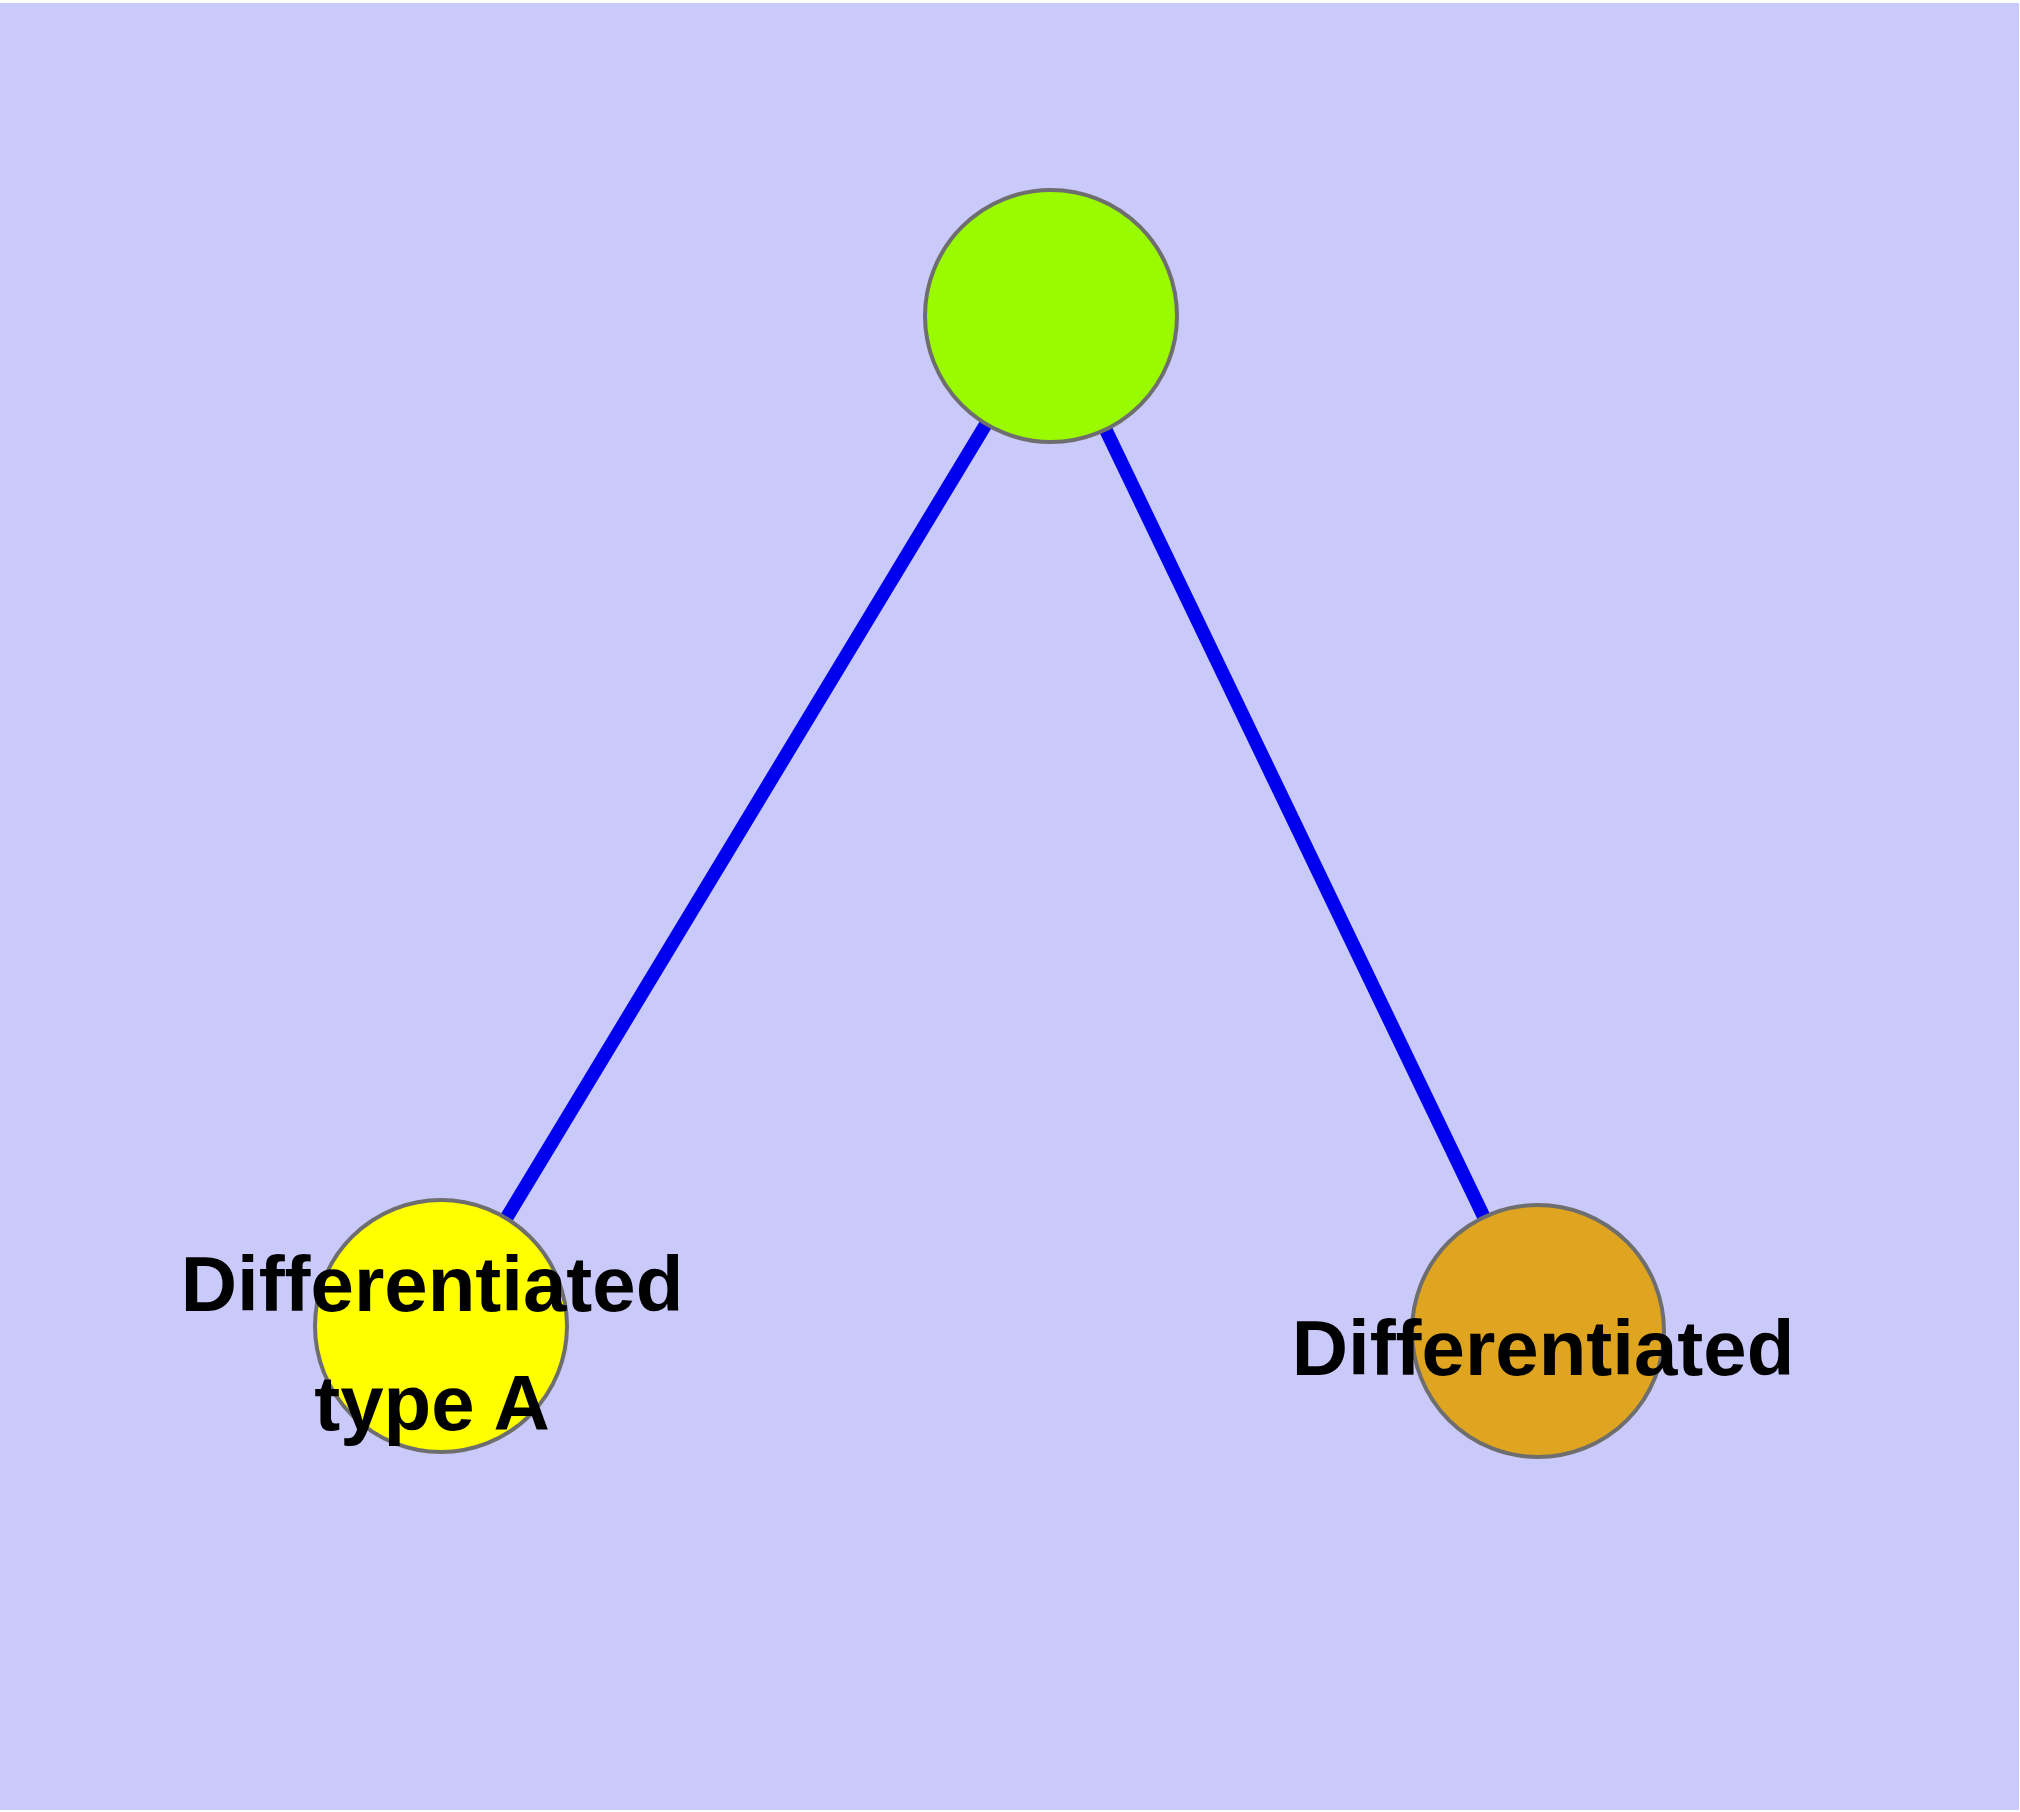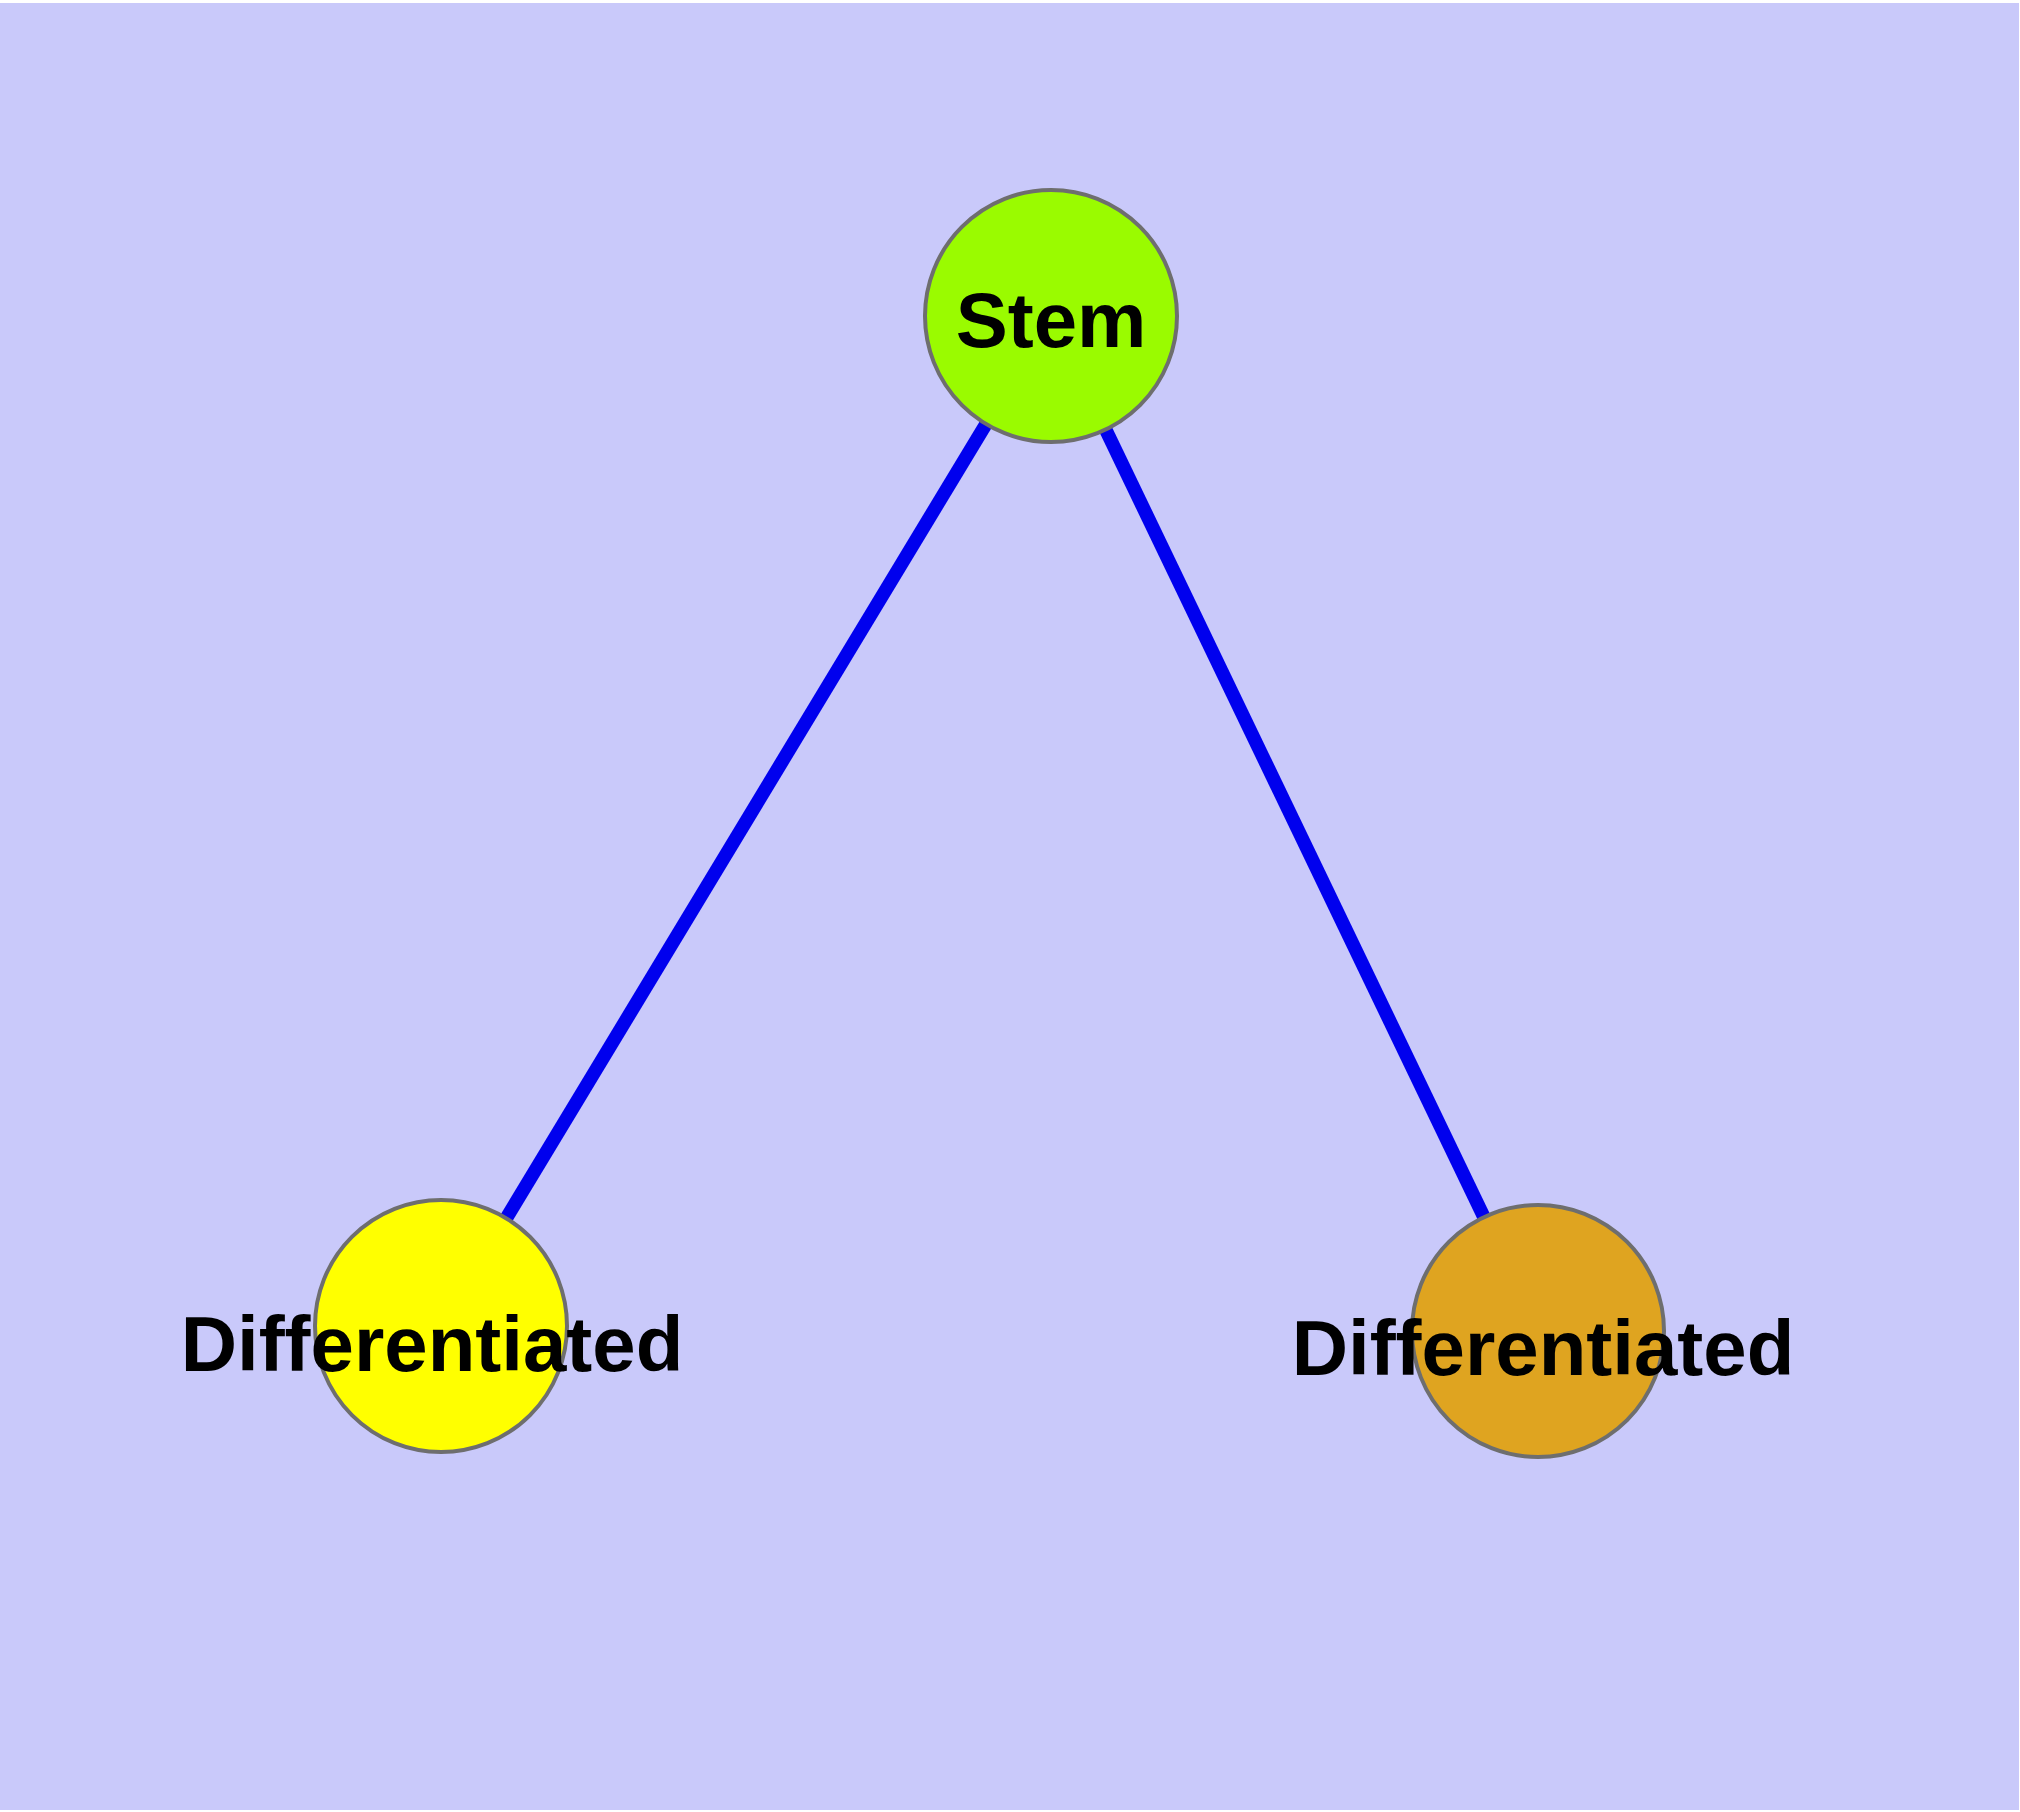--- a/index.html
+++ b/index.html
@@ -74,24 +74,24 @@
     <line class="edge" x1="1240" y1="373" x2="520" y2="1565" stroke="#0000EE"></line>
     <line class="edge" x1="1240" y1="373" x2="1815" y2="1570" stroke="#0000EE"></line>
   </svg>
 
   <div class="node node-stem" style="background: rgb(154, 251, 0); border-color: rgb(110, 110, 110);"></div>
 
   <div class="node node-diff-a" style="background: rgb(255, 255, 0); border-color: rgb(110, 110, 110);"></div>
 
   <div class="node node-diff-b" style="background: rgb(223, 164, 32); border-color: rgb(110, 110, 110);"></div>
 
-  <div class="node-label label-stem" style="color: rgb(0, 0, 0);">Stem</div>
 
   <div class="node-label label-diff-a" style="color: rgb(0, 0, 0);">
     <span class="label-line">Differentiated</span>
+    <span class="label-line">type A</span>
   </div>
 
   <div class="node-label label-diff-b" style="color: rgb(0, 0, 0);">
     <span class="label-line">Differentiated</span>
   </div>
 
 </div>
 
 
 </body></html>

